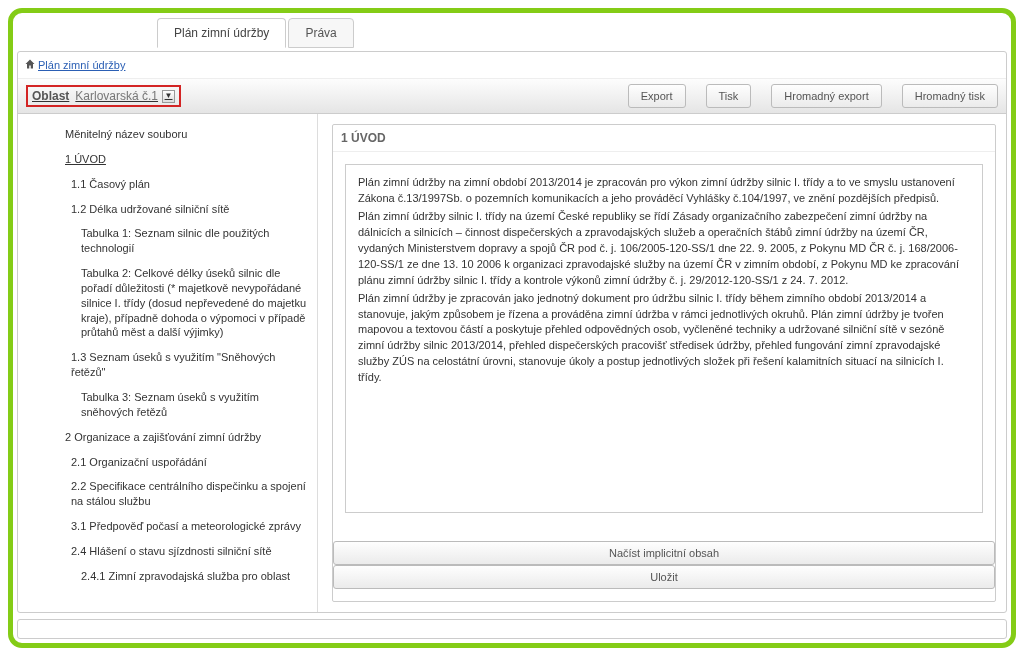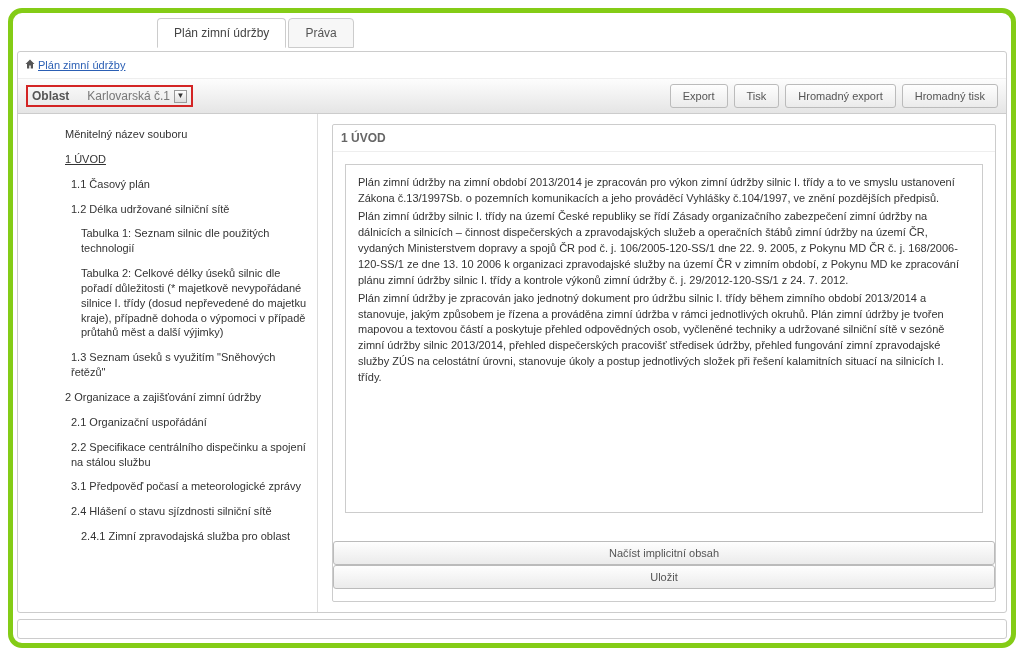--- a/index.html
+++ b/index.html
@@ -67,23 +67,24 @@
     display: flex;
     align-items: center;
     justify-content: space-between;
     padding: 5px 8px;
     background: linear-gradient(#fdfdfd, #e5e5e5);
     border-bottom: 1px solid #ccc;
   }
   .oblast-wrap {
     display: flex;
     align-items: center;
-    gap: 16px;
+    gap: 4px;
     border: 2px solid #d32424;
     padding: 2px 2px 2px 4px;
+    text-decoration: underline;
   }
   .oblast-label {
     font-weight: bold;
     color: #555;
     font-size: 12px;
   }
   .oblast-select {
     display: inline-flex;
     align-items: center;
     gap: 4px;
@@ -98,21 +99,21 @@
     background: linear-gradient(#fff,#ddd);
     display: inline-flex;
     align-items: center;
     justify-content: center;
     font-size: 8px;
     line-height: 1;
     color:#333;
   }
   .toolbar-buttons {
     display: flex;
-    gap: 6px;
+    gap: 20px;
   }
   .btn {
     border: 1px solid #bbb;
     border-radius: 3px;
     background: linear-gradient(#fefefe, #ebebeb);
     padding: 5px 12px;
     font-size: 11px;
     color: #555;
     cursor: pointer;
   }
@@ -223,20 +224,21 @@
     <div class="body-row">
 
       <div class="sidebar">
         <div class="side-item">Měnitelný název souboru</div>
         <div class="side-item link">1 ÚVOD</div>
         <div class="side-item side-sub">1.1 Časový plán</div>
         <div class="side-item side-sub">1.2 Délka udržované silniční sítě</div>
         <div class="side-item side-sub2">Tabulka 1: Seznam silnic dle použitých technologií</div>
         <div class="side-item side-sub2">Tabulka 2: Celkové délky úseků silnic dle pořadí důležitosti (* majetkově nevypořádané silnice I. třídy (dosud nepřevedené do majetku kraje), případně dohoda o výpomoci v případě průtahů měst a další výjimky)</div>
         <div class="side-item side-sub">1.3 Seznam úseků s využitím "Sněhových řetězů"</div>
+        <div class="side-item side-sub2">Tabulka 3: Seznam úseků s využitím sněhových řetězů</div>
         <div class="side-item">2 Organizace a zajišťování zimní údržby</div>
         <div class="side-item side-sub">2.1 Organizační uspořádání</div>
         <div class="side-item side-sub">2.2 Specifikace centrálního dispečinku a spojení na stálou službu</div>
         <div class="side-item side-sub">3.1 Předpověď počasí a meteorologické zprávy</div>
         <div class="side-item side-sub">2.4 Hlášení o stavu sjízdnosti silniční sítě</div>
         <div class="side-item side-sub2">2.4.1 Zimní zpravodajská služba pro oblast</div>
         <div style="height:200px"></div>
       </div>
 
       <div class="main-area">

